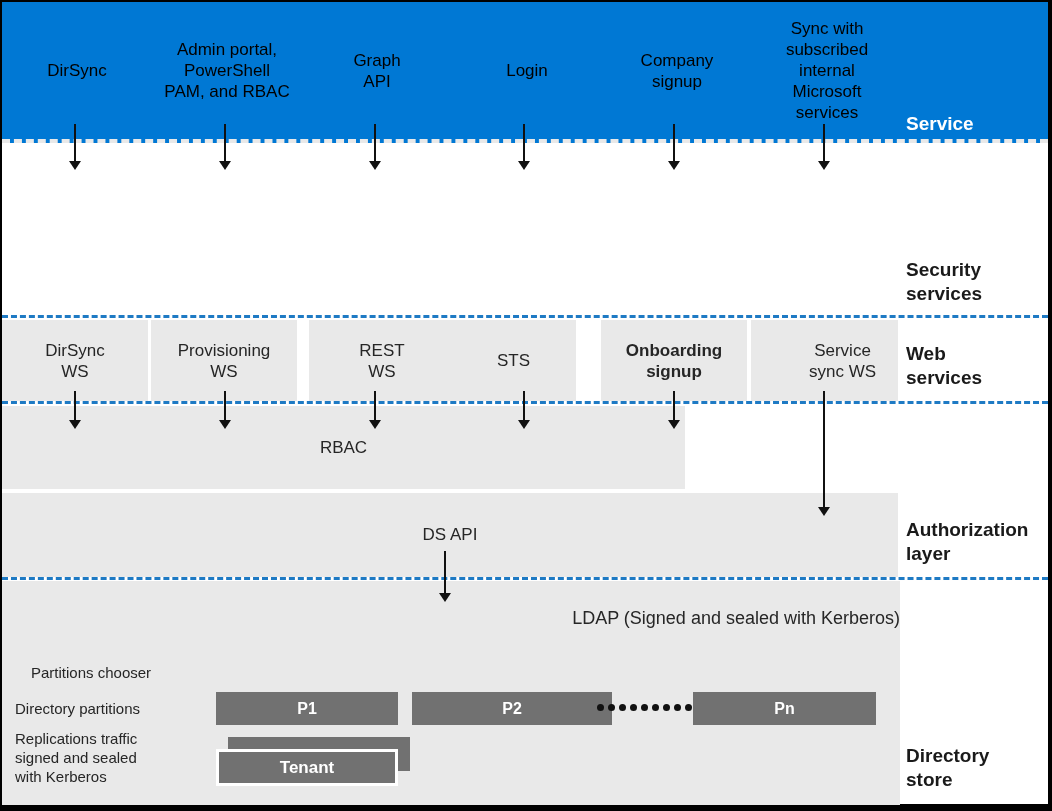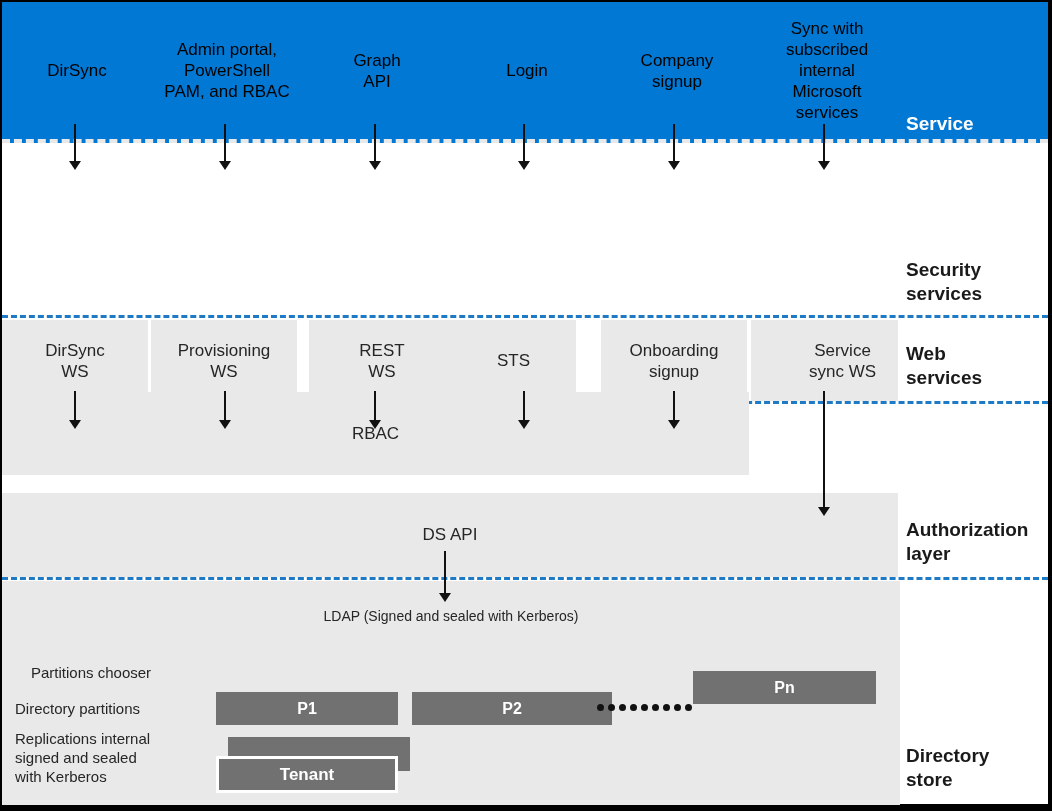--- a/index.html
+++ b/index.html
@@ -73,62 +73,62 @@
   <div class="dash-blue abs" style="left:2px; top:315px; width:1046px;"></div>
 
   <div class="abs" style="left:0; top:320px; width:900px; height:81px;">
     <div class="ws-box ml" style="left:2px;   width:146px;">DirSync
 WS</div>
     <div class="ws-box ml" style="left:151px; width:146px;">Provisioning
 WS</div>
     <div class="ws-box ml" style="left:301px; width:146px;margin-left:8px;">REST
 WS</div>
     <div class="ws-box ml" style="left:451px; width:125px;">STS</div>
-    <div class="ws-box ml" style="left:601px; width:146px;">Onboarding
+    <div class="ws-box ml" style="left:601px; width:146px;font-weight:bold;">Onboarding
 signup</div>
     <div class="ws-box ml" style="left:751px; width:147px;padding-left:36px;">Service
 sync WS</div>
   </div>
   <div class="abs section-label ml" style="left:906px; top:342px;">Web
 services</div>
 
   <div class="dash-blue abs" style="left:2px; top:401px; width:1046px;"></div>
 
-  <div class="band abs" style="left:2px; top:392px; width:747px; height:83px;">RBAC</div>
+  <div class="band abs" style="left:2px; top:406px; width:683px; height:83px;">RBAC</div>
   <div class="band abs" style="left:2px; top:493px; width:896px; height:84px;">DS API</div>
   <div class="abs section-label ml" style="left:906px; top:518px;">Authorization
 layer</div>
 
   <div class="dash-blue abs" style="left:2px; top:577px; width:1046px;"></div>
 
   <div class="band abs" style="left:2px; top:581px; width:898px; height:224px;"></div>
-  <div class="abs" style="left:2px; top:608px; width:898px; text-align:center; font-size:14px; color:#262626;">LDAP (Signed and sealed with Kerberos)</div>
+  <div class="abs" style="left:2px; top:608px; width:898px; text-align:right; font-size:18px; color:#262626;">LDAP (Signed and sealed with Kerberos)</div>
   <div class="abs store-row-label" style="left:15px; top:663px;margin-left:16px;">Partitions chooser</div>
   <div class="abs store-row-label" style="left:15px; top:699px;">Directory partitions</div>
-  <div class="abs store-row-label ml" style="left:15px; top:729px;">Replications internal
+  <div class="abs store-row-label ml" style="left:15px; top:729px;">Replications traffic
 signed and sealed
 with Kerberos</div>
 
   <div class="part-box" style="left:216px; top:692px; width:182px;">P1</div>
   <div class="part-box" style="left:412px; top:692px; width:200px;">P2</div>
   <div id="dots" class="abs" style="left:597px; top:704px;">
     <span class="dot"></span>
       <span class="dot"></span>
       <span class="dot"></span>
       <span class="dot"></span>
     <span class="dot"></span>
       <span class="dot"></span>
       <span class="dot"></span>
       <span class="dot"></span>
       <span class="dot"></span>
   </div>
-  <div class="part-box" style="left:693px; top:671px; width:183px;">Pn</div>
+  <div class="part-box" style="left:693px; top:692px; width:183px;">Pn</div>
 
   <div id="tenant-back" class="abs" style="left:228px; top:737px; width:182px; height:34px;"></div>
-  <div id="tenant-front" class="abs" style="left:216px; top:749px; width:182px; height:37px;margin-top:7px;">Tenant</div>
+  <div id="tenant-front" class="abs" style="left:216px; top:749px; width:182px; height:37px;">Tenant</div>
 
   <div class="abs section-label ml" style="left:906px; top:744px;">Directory
 store</div>
 
   <div class="arrow" style="left:74px;  top:124px; height:38px;"></div>
   <div class="arrow" style="left:224px; top:124px; height:38px;"></div>
   <div class="arrow" style="left:374px; top:124px; height:38px;"></div>
   <div class="arrow" style="left:523px; top:124px; height:38px;"></div>
   <div class="arrow" style="left:673px; top:124px; height:38px;"></div>
   <div class="arrow" style="left:823px; top:124px; height:38px;"></div>

